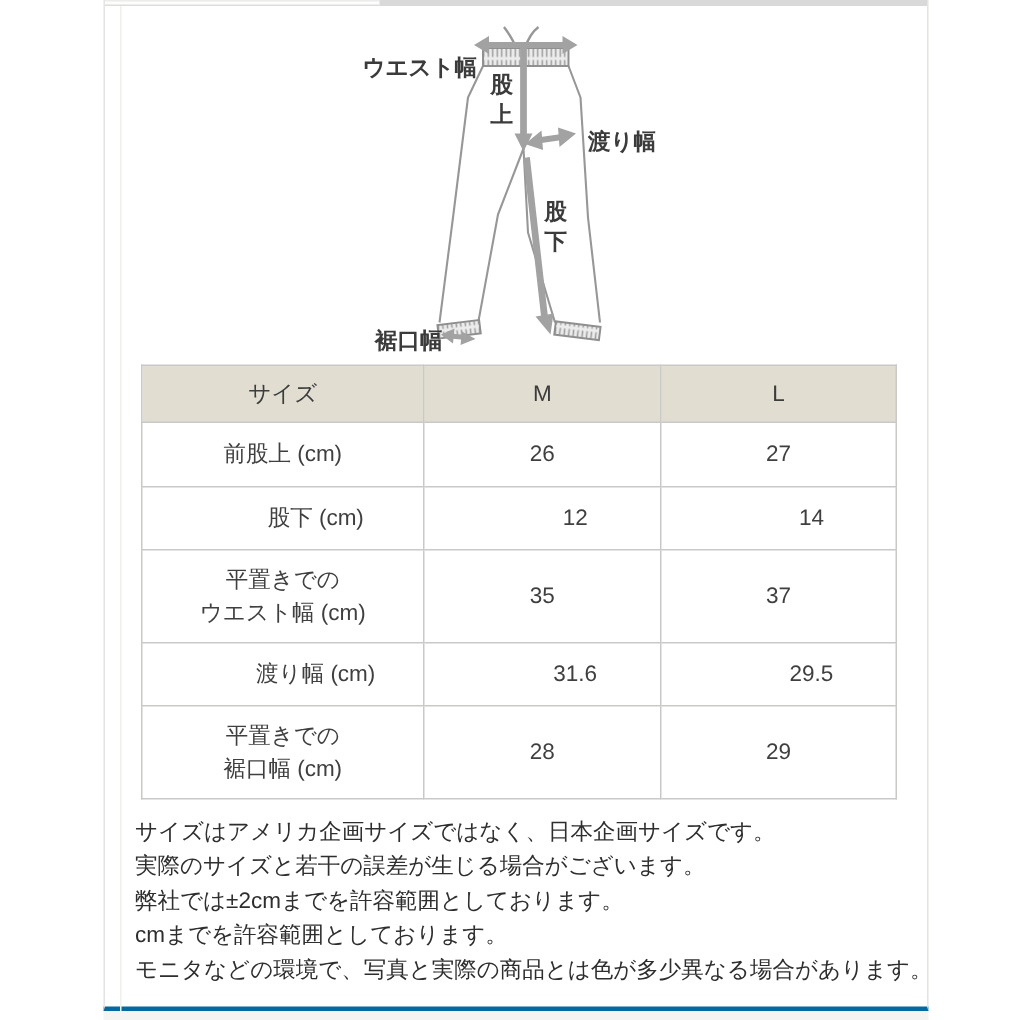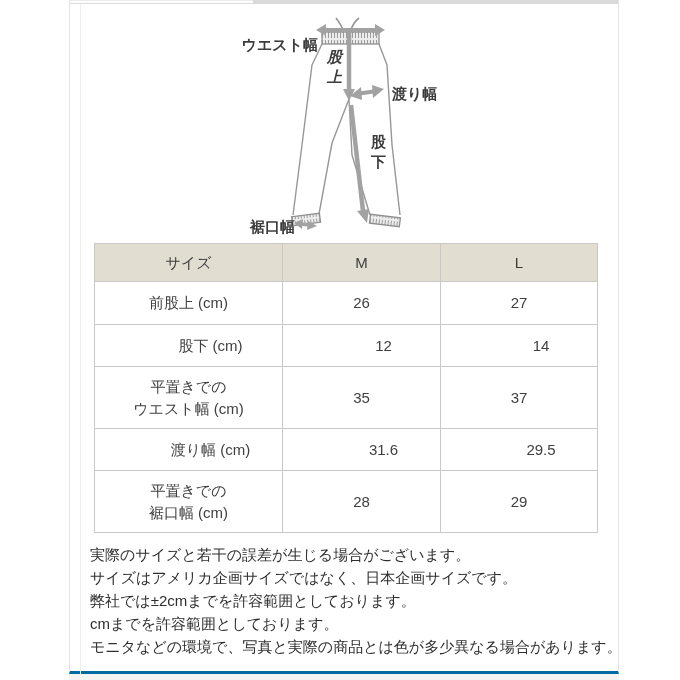--- a/index.html
+++ b/index.html
@@ -18,23 +18,23 @@
   .top-strip { position:absolute; left:0; top:0; width:548px; height:4px; display:flex; }
   .strip-left  { width:183px; height:4px; background:#fdfdfd; border-top:1px solid #ececea; border-bottom:1px solid #dddddb; }
   .strip-right { flex:1; height:4px; background:#d9d9d9; }
 
   
   .diagram { position:absolute; left:170px; top:15px; width:230px; height:228px; }
   .diagram svg { position:absolute; left:0; top:0; }
   .dlabel { position:absolute; font-size:15px; font-weight:bold; color:#3b3b3b; white-space:nowrap; }
   .dlabel.vert { width:17px; white-space:normal; word-break:break-all; line-height:20px; text-align:center; }
   .lbl-waist { left:0;   top:21px;  width:78px; text-align:right; }
-  .lbl-rise  { left:86px; top:32px;font-style:italic; }
+  .lbl-rise  { left:86px; top:32px; }
   .lbl-thigh { left:152px; top:70px; }
-  .lbl-inseam{ left:122px; top:117px;margin-left:8px; }
+  .lbl-inseam{ left:122px; top:117px; }
   .lbl-hem   { left:10px; top:203px; }
 
   
   table.size { position:absolute; left:24px; top:243px; border-collapse:collapse; table-layout:fixed; }
   table.size td, table.size th { border:1px solid #c9c9c7; text-align:center; vertical-align:middle;
        font-size:15px; font-weight:normal; color:#3f3f3f; line-height:22px; }
   col.c1 { width:188px; } col.c2 { width:158px; } col.c3 { width:157px; }
   tr.hdr th { height:38px; background:#e1ded1; color:#3c3c3c;margin-left:39px; }
   tr.r-s  td { height:43px; }
   tr.r-s2 td { height:42px;padding-left:44px; }
@@ -168,21 +168,21 @@
           <span class="cell-line">平置きでの</span>
           <span class="cell-line">裾口幅 (cm)</span>
         </td>
         <td>28</td>
         <td>29</td>
       </tr>
     </tbody>
       </table>
 
     <div class="notes">
+      <div class="note-line">サイズはアメリカ企画サイズではなく、日本企画サイズです。</div>
       <div class="note-line">実際のサイズと若干の誤差が生じる場合がございます。</div>
-      <div class="note-line">サイズはアメリカ企画サイズではなく、日本企画サイズです。</div>
       <div class="note-line">弊社では±2cmまでを許容範囲としております。</div>
       <div class="note-line">cmまでを許容範囲としております。</div>
       <div class="note-line">モニタなどの環境で、写真と実際の商品とは色が多少異なる場合があります。</div>
     </div>
   </div>
   <div class="below-panel"></div>
 </div>
 
 </body></html>

